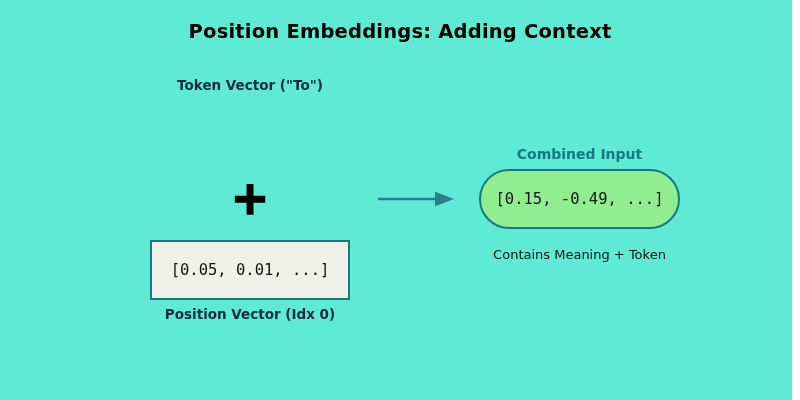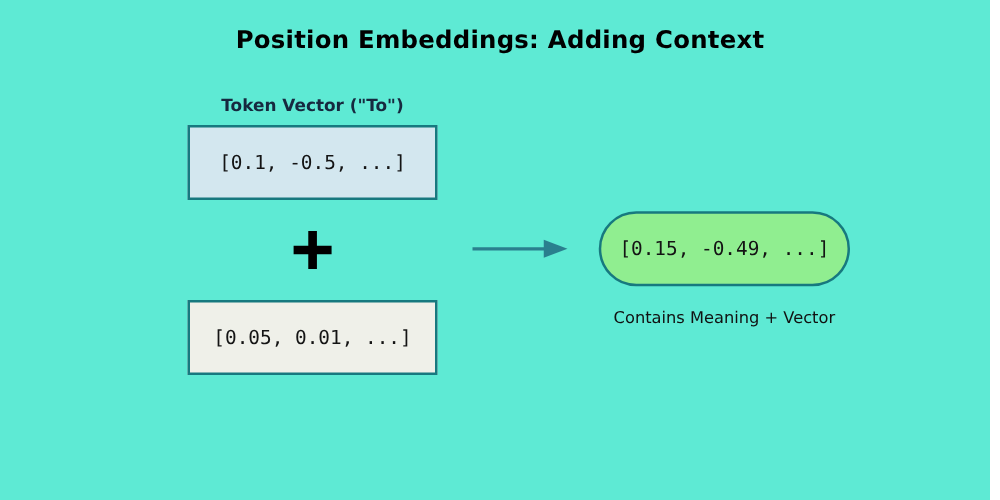--- a/index.html
+++ b/index.html
@@ -83,36 +83,35 @@
 </style>
 </head>
 <body>
 
 <div class="canvas">
 
   <div class="title">Position Embeddings: Adding Context</div>
 
   <div class="vec-label token-label">Token Vector ("To")</div>
 
-  <div class="box token-box">
-    <span class="mono">[0.1, -0.5, ...]</span>
-  </div>
 
   <div class="plus">+</div>
 
   <div class="box position-box">
     <span class="mono">[0.05, 0.01, ...]</span>
   </div>
 
+  <div class="vec-label position-label">Position Vector (Idx 0)</div>
 
   <svg class="arrow-svg" viewBox="0 0 88 28" xmlns="http://www.w3.org/2000/svg">
     <line x1="5" y1="14" x2="64" y2="14" stroke="#2a7f8e" stroke-width="2.6"></line>
     <polygon points="62,6.8 81,14 62,21.2" fill="#2a7f8e"></polygon>
   </svg>
 
+  <div class="vec-label combined-label">Combined Input</div>
 
   <div class="box combined-box">
     <span class="mono">[0.15, -0.49, ...]</span>
   </div>
 
-  <div class="caption">Contains Meaning + Vector</div>
+  <div class="caption">Contains Meaning + Token</div>
 
 </div>
 
 </body></html>

